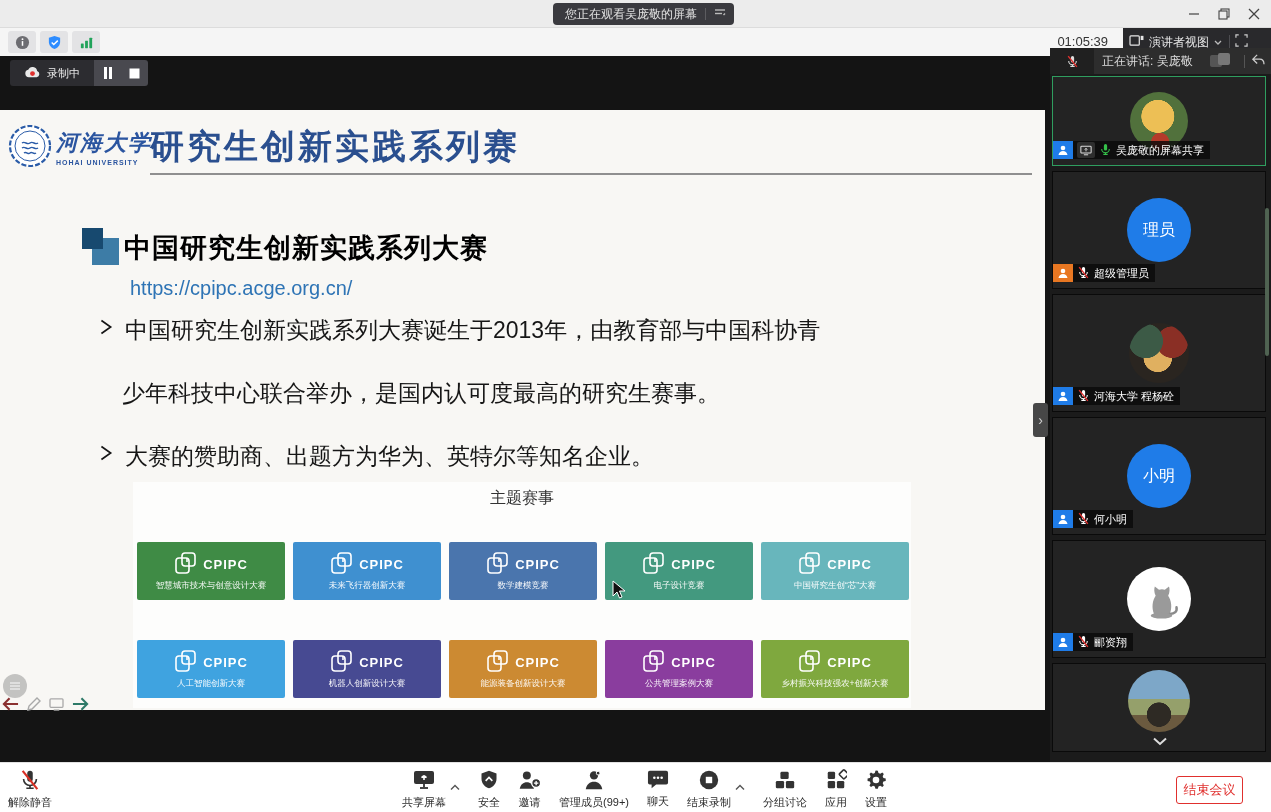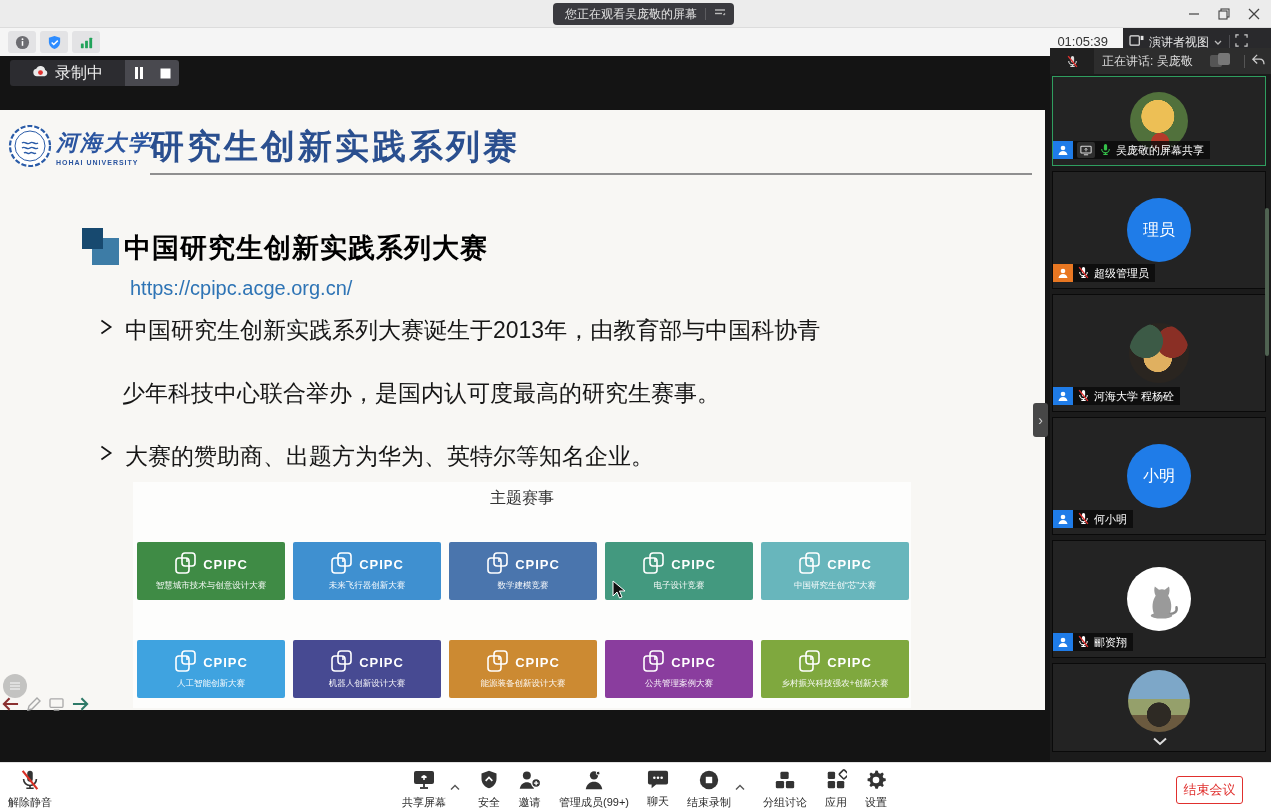--- a/index.html
+++ b/index.html
@@ -16,21 +16,21 @@
 
   
   .menubar { position:absolute; left:0; top:28px; width:1271px; height:28px; background:#f5f5f5; }
   .mb-btn { position:absolute; top:3px; width:28px; height:22px; background:#e3e3e5; border-radius:3px; display:flex; align-items:center; justify-content:center; }
   .mb-time { position:absolute; right:163px; top:6px; font-size:13px; color:#333; }
   .view-zone { position:absolute; left:1123px; top:0; width:148px; height:28px; background:#29292c; display:flex; align-items:center; gap:5px; padding:0 6px; color:#e6e6e6; font-size:12px; }
   .view-zone .vsep { width:1px; height:14px; background:#4c4c50; margin-left:2px; }
 
   
   .rec-pill { position:absolute; left:10px; top:60px; height:26px; display:flex; }
-  .rec-label { background:#2c2c30; border-radius:3px 0 0 3px; display:flex; align-items:center; gap:6px; padding:0 22px; color:#ececec; font-size:16px; }
+  .rec-label { background:#2c2c30; border-radius:3px 0 0 3px; display:flex; align-items:center; gap:6px; padding:0 14px; color:#ececec; font-size:11px; }
   .rec-btns { background:#49494f; border-radius:0 3px 3px 0; display:flex; align-items:center; }
   .rec-btn { width:27px; height:26px; display:flex; align-items:center; justify-content:center; }
 
   
   .slide { position:absolute; left:0; top:110px; width:1045px; height:600px; background:#f8f7f4; overflow:hidden; }
   .seal { position:absolute; left:8px; top:14px; }
   .logo-text { position:absolute; left:56px; top:18px; color:#2b55a0; }
   .logo-cn { font-family:"Liberation Serif","DejaVu Serif",serif; font-style:italic; font-weight:bold; font-size:22px; letter-spacing:2px; }
   .logo-en { font-size:7px; letter-spacing:1px; font-weight:bold; margin-top:1px; }
   .slide-title { position:absolute; left:150px; top:14px; font-size:34px; font-weight:800; color:#2a4f8f; letter-spacing:3px; }

